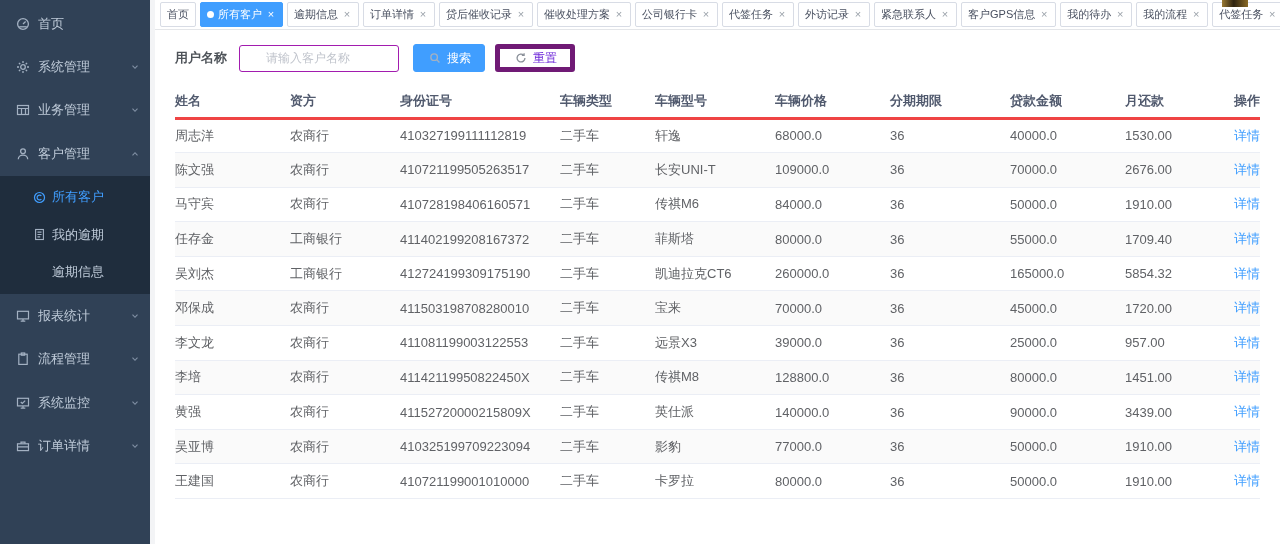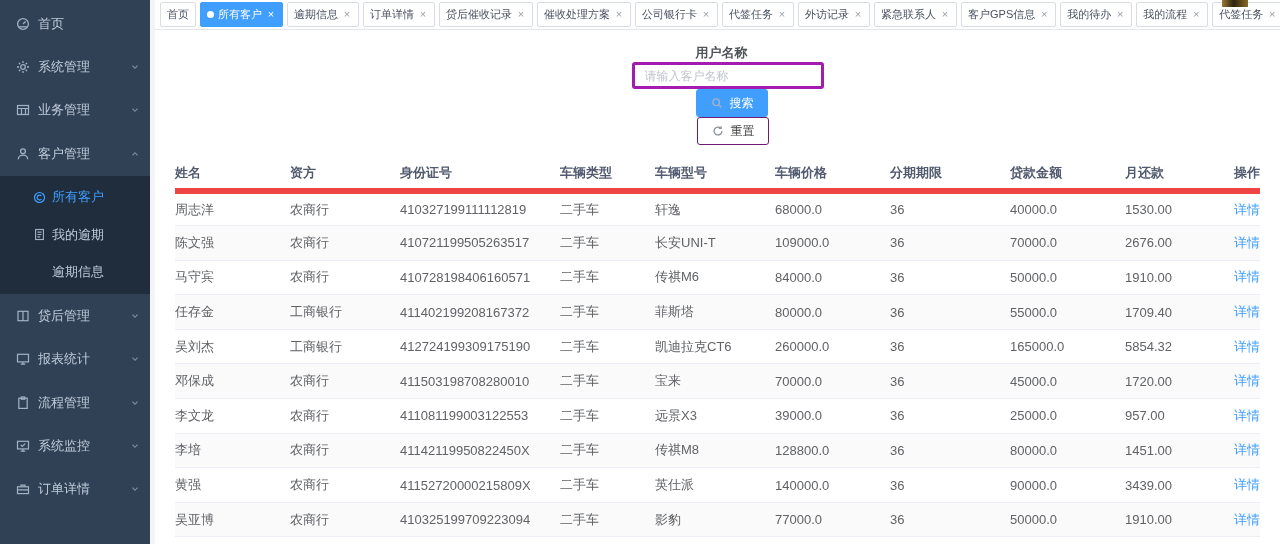--- a/index.html
+++ b/index.html
@@ -25,31 +25,31 @@
   .tabbar { height:30px; min-height:30px; display:flex; align-items:center; gap:4px; padding-left:5px; border-bottom:1px solid #e4e6e9; overflow:hidden; white-space:nowrap; }
   .tab { flex:none; height:25px; display:inline-flex; align-items:center; gap:4px; padding:0 6px; border:1px solid #d8dce5; background:#fff; color:#495060; font-size:11px; cursor:pointer; border-radius:2px; }
   .tab .dot { width:7px; height:7px; border-radius:50%; background:#fff; }
   .tab .x { font-size:11px; line-height:1; color:#9aa1a9; width:10px; text-align:center; }
   .tab.active { background:#409eff; border-color:#409eff; color:#fff; }
   .tab.active .x { color:#fff; }
 
   .gold-fragment { position:absolute; left:1222px; top:0; width:26px; height:7px;
     background:linear-gradient(90deg,#9a7a33,#2e2310 45%,#8a6a25); z-index:5; }
 
-  .search-row { display:flex; align-items:center; padding:14px 0 13px 20px;flex-direction:column; }
+  .search-row { display:flex; align-items:center; padding:14px 0 13px 20px; }
   .search-label { font-size:13px; font-weight:700; color:#4e5359; margin-right:12px; }
-  .search-input { width:192px; height:27px; border:3px solid #a21caf; border-radius:3px; padding:0 10px; font-size:12px; color:#606266; outline:none; font-family:inherit; }
+  .search-input { width:160px; height:27px; border:1px solid #a21caf; border-radius:3px; padding:0 26px; font-size:12px; color:#606266; outline:none; font-family:inherit; }
   .search-input::placeholder { color:#c0c4cc; }
   .btn { height:28px; padding:0 13px; border-radius:3px; font-size:12px; display:inline-flex; align-items:center; gap:5px; cursor:pointer; font-family:inherit; }
-  .btn-search { margin-left:8px; background:#409eff; color:#fff; border:1px solid #409eff; }
-  .btn-reset { margin-left:10px; background:#fff; color:#404040; border:1px solid #701a75; }
+  .btn-search { margin-left:14px; background:#409eff; color:#fff; border:1px solid #409eff; }
+  .btn-reset { margin-left:10px; background:#fff; color:#6d28d9; border:5px solid #701a75; }
 
   .table-wrap { padding:0 20px; }
   table { width:100%; border-collapse:collapse; table-layout:fixed; font-size:13px; }
-  th { text-align:left; color:#515a6e; font-weight:700; height:33px; border-bottom:6px solid #ef4444; padding:0 4px 0 0; white-space:nowrap; }
+  th { text-align:left; color:#515a6e; font-weight:700; height:33px; border-bottom:3px solid #ef4444; padding:0 4px 0 0; white-space:nowrap; }
   td { color:#606266; height:34.6px; border-bottom:1px solid #ebeef5; padding:0 4px 0 0; white-space:nowrap; overflow:hidden; }
   tbody tr:nth-child(even) td { background:#fafafa; }
   th:last-child, td:last-child { text-align:left; }
   .detail-link { color:#409eff; text-decoration:none; cursor:pointer; }
   svg { display:block; }
 </style>
 </head>
 <body>
 
 <aside class="sidebar">
@@ -126,34 +126,20 @@
           <span>我的逾期</span>
         </div>
         <div class="sub-item">
           <span class="mi"></span>
           <span>逾期信息</span>
         </div>
       </div>
       <div class="side-item">
         <span class="mi">
           <svg width="14" height="14" viewBox="0 0 14 14" fill="none" stroke="currentColor" stroke-width="1.2">
-            <rect x="2" y="2.3" width="10" height="9.4"></rect>
-            <path d="M7 2.3v9.4"></path>
-          </svg>
-        </span>
-        <span>贷后管理</span>
-        <span class="chev">
-          <svg width="10" height="10" viewBox="0 0 14 14" fill="none" stroke="currentColor" stroke-width="1.6">
-            <path d="M3.5 5.2 7 8.8l3.5-3.6"></path>
-          </svg>
-        </span>
-      </div>
-      <div class="side-item">
-        <span class="mi">
-          <svg width="14" height="14" viewBox="0 0 14 14" fill="none" stroke="currentColor" stroke-width="1.2">
             <rect x="1.5" y="2.3" width="11" height="7.6"></rect>
             <path d="M7 9.9v2.3M4.7 12.2h4.6"></path>
           </svg>
         </span>
         <span>报表统计</span>
         <span class="chev">
           <svg width="10" height="10" viewBox="0 0 14 14" fill="none" stroke="currentColor" stroke-width="1.6">
             <path d="M3.5 5.2 7 8.8l3.5-3.6"></path>
           </svg>
         </span>

